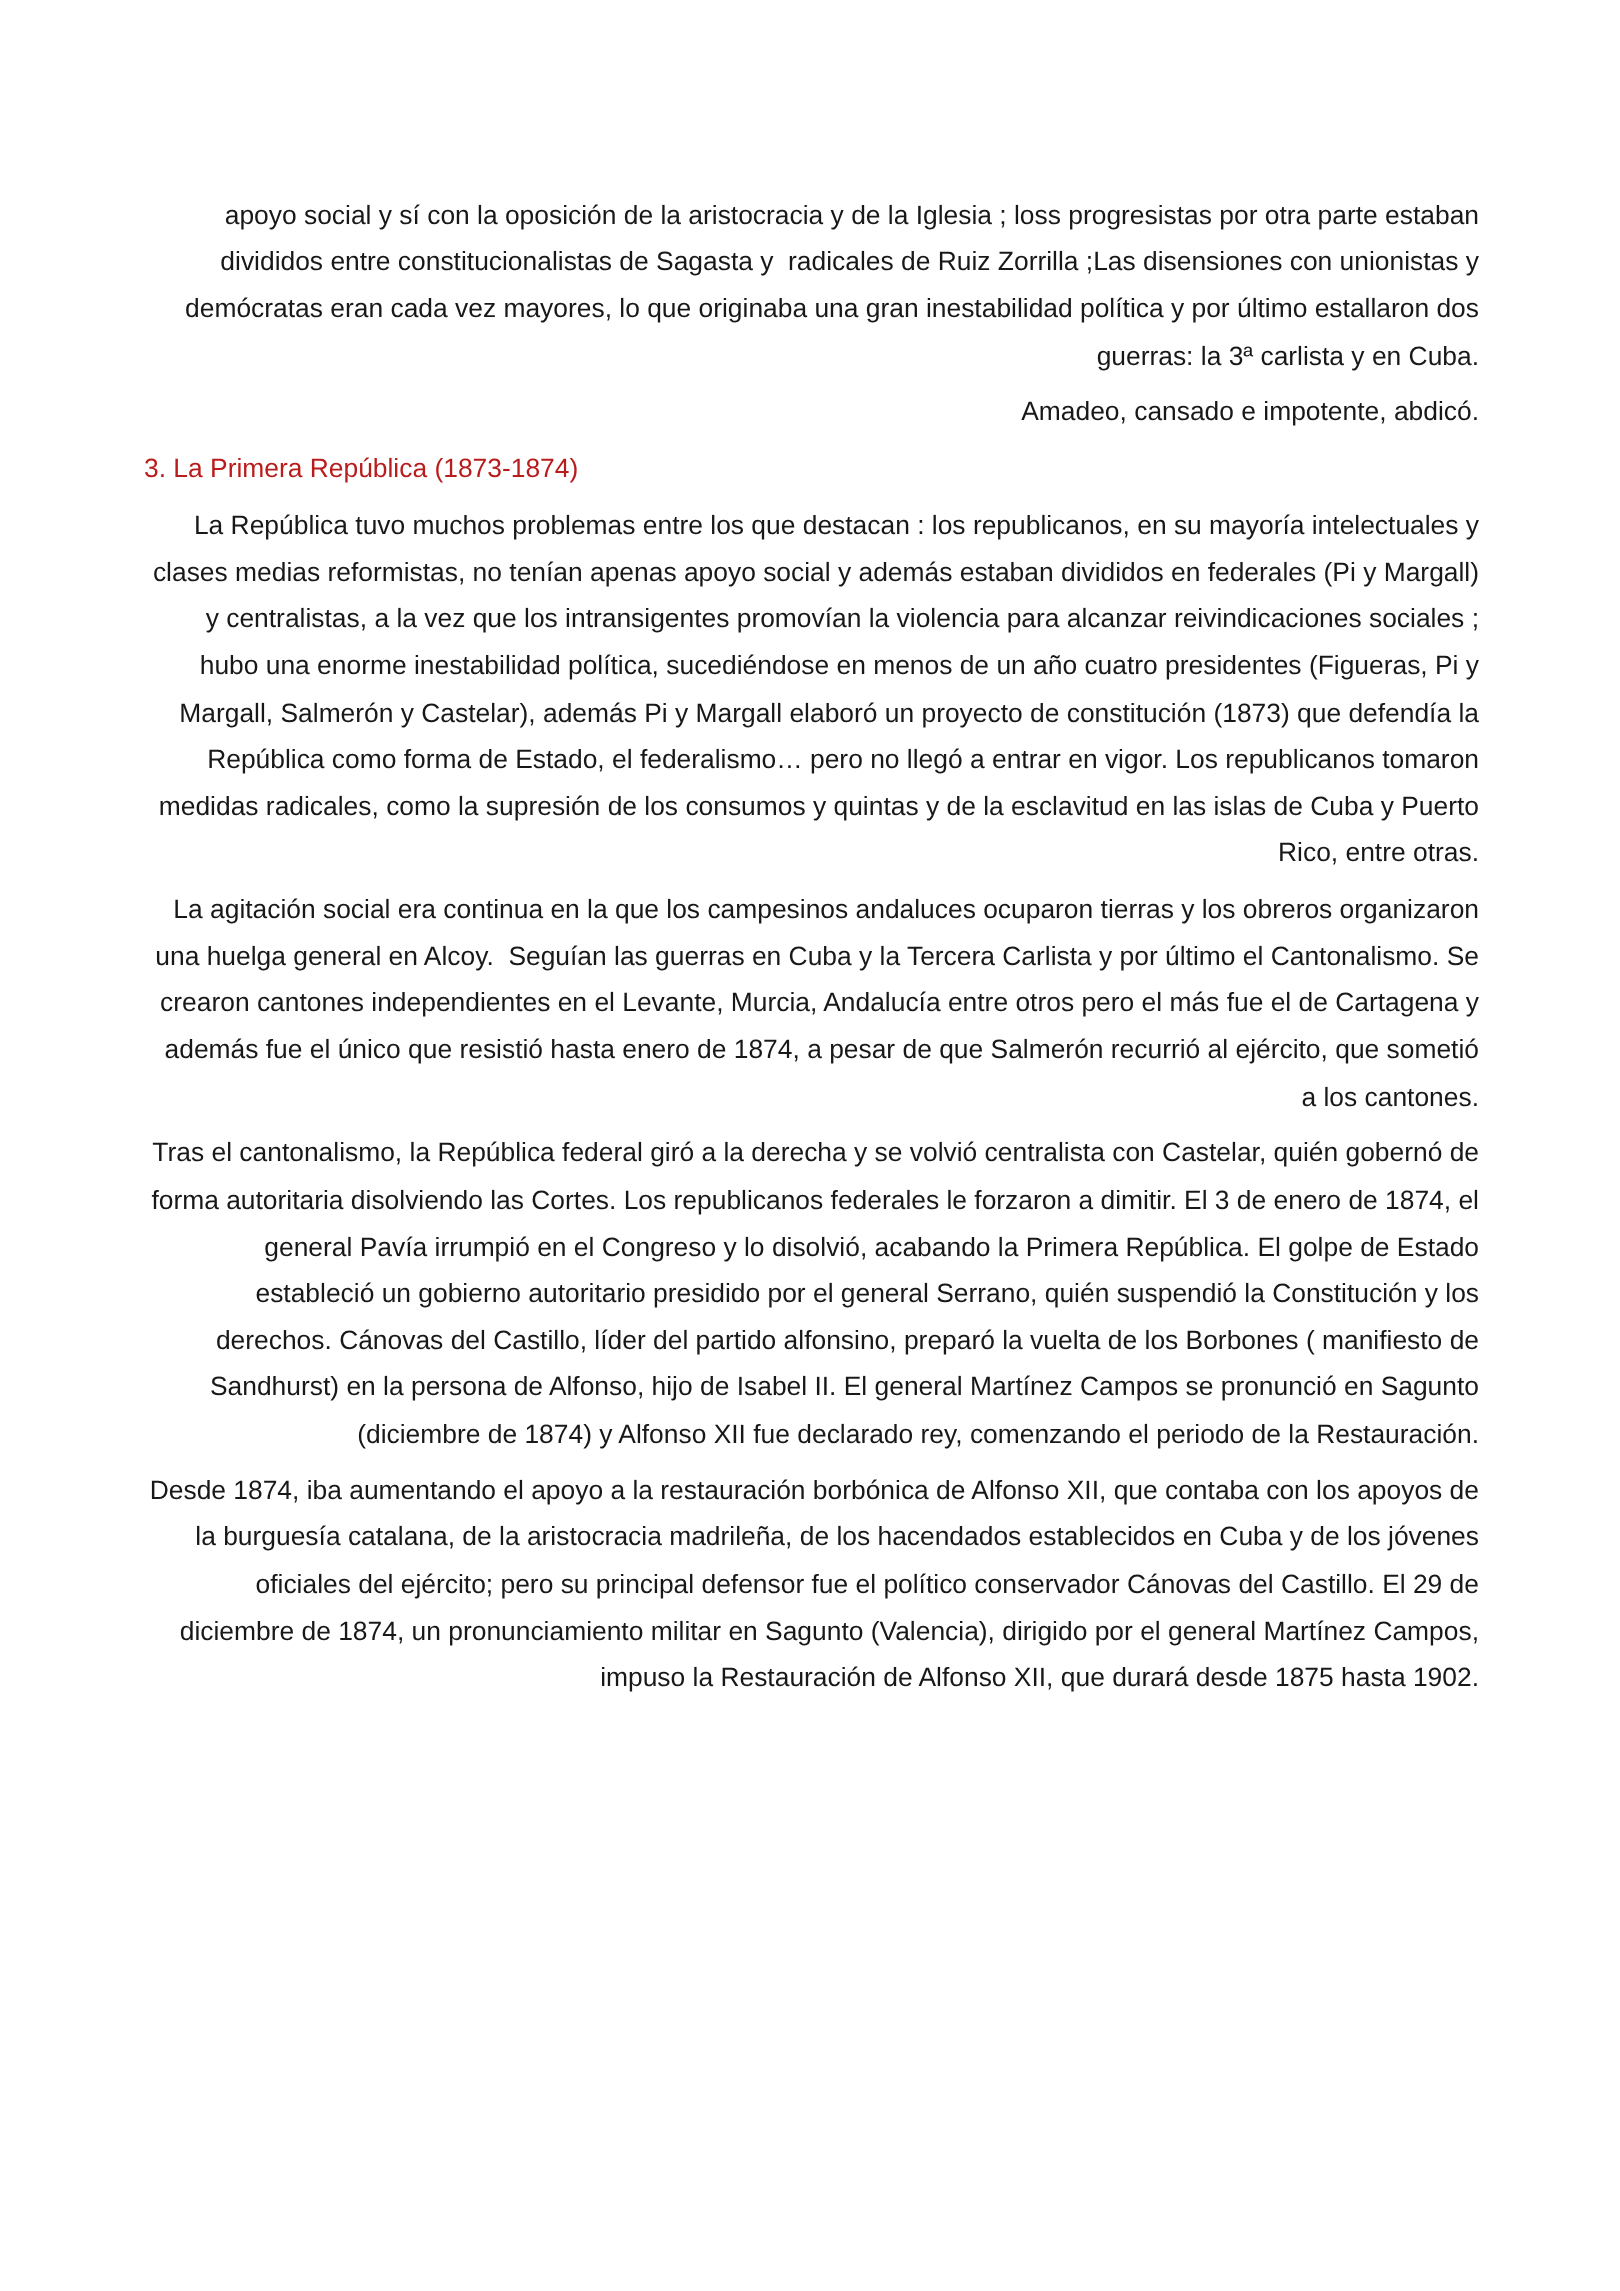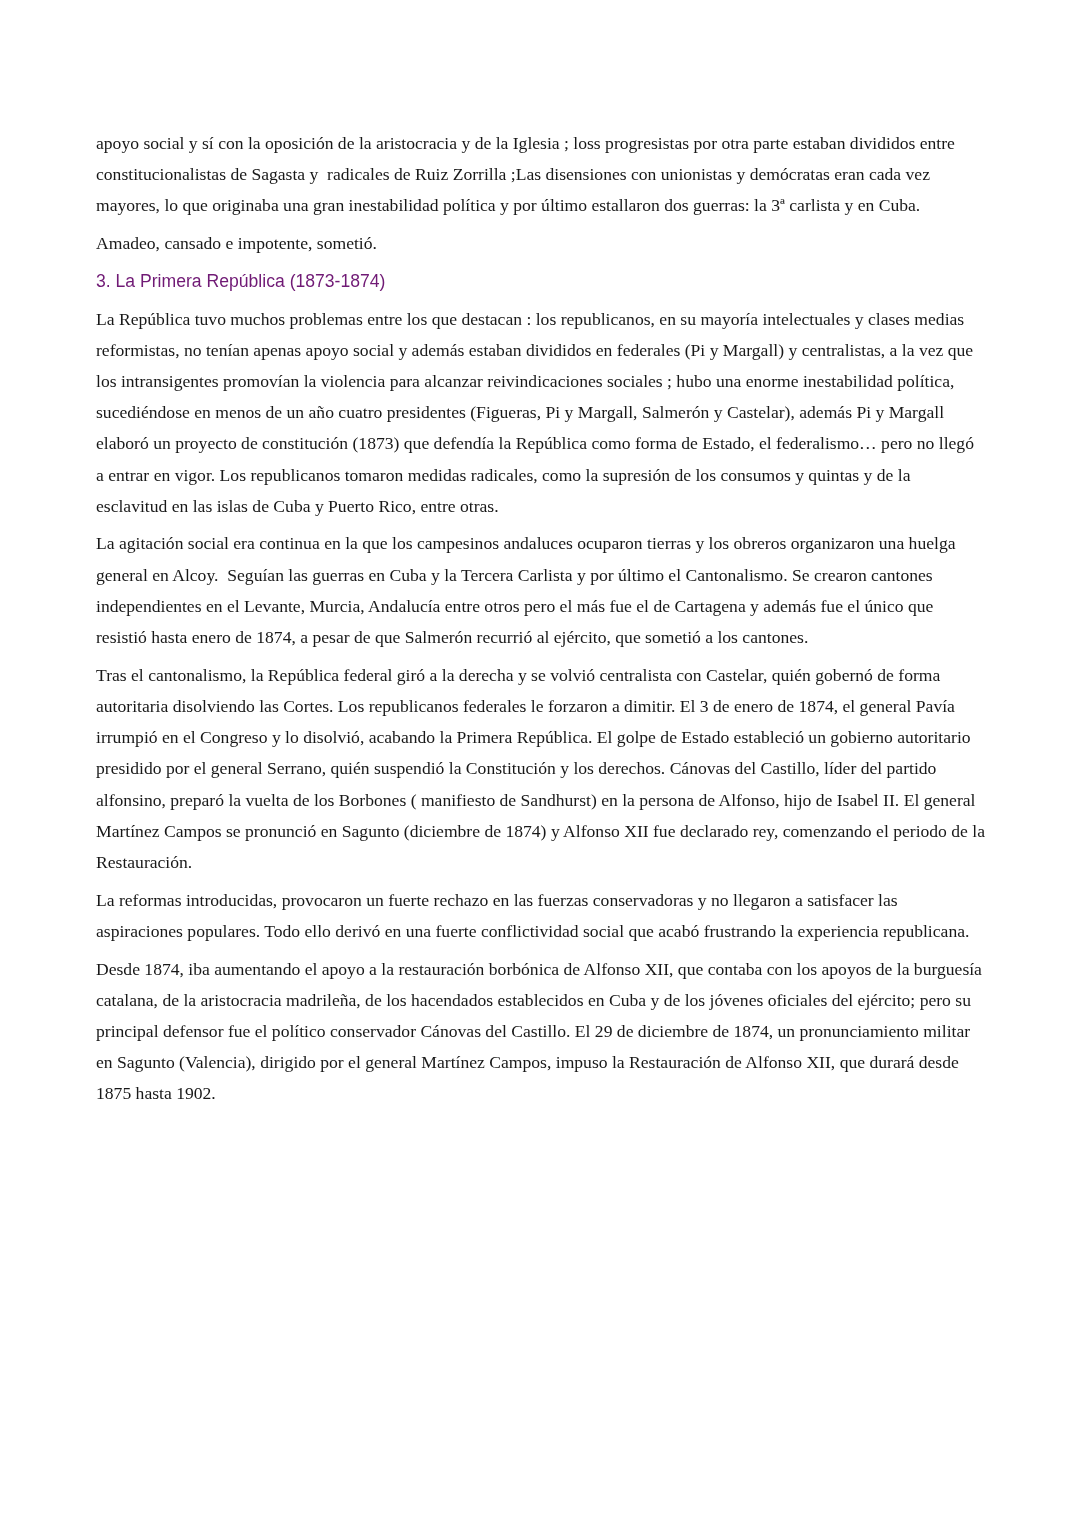--- a/index.html
+++ b/index.html
@@ -28,61 +28,59 @@
     left: 96px;
     top: 128px;
     width: 890px;
   }
   p.para {
     margin: 0 0 0 0;
     padding: 0;
     font-size: 17.6px;
     line-height: 31.2px;
     color: #181818;
-    text-align: left;
+    text-align: right;
     letter-spacing: 0.0px;
     word-spacing: 0px;
     white-space: pre-wrap;
-    font-family: Liberation Serif, serif;
   }
   p.para + p.para {
     margin-top: 6.5px;
   }
   
   p.heading {
     margin: 0;
     padding: 0;
     font-size: 17.6px;
     line-height: 31.2px;
-    color: #701a75;
+    color: #b91c1c;
     white-space: pre-wrap;
   }
   p.heading + p.para,
   p.para + p.heading {
     margin-top: 6.5px;
   }
 </style>
 </head>
 <body>
 
 <div class="page">
   <div class="content">
 
     <p class="para">apoyo social y sí con la oposición de la aristocracia y de la Iglesia ; loss progresistas por otra parte estaban divididos entre constitucionalistas de Sagasta y  radicales de Ruiz Zorrilla ;Las disensiones con unionistas y demócratas eran cada vez mayores, lo que originaba una gran inestabilidad política y por último estallaron dos guerras: la 3ª carlista y en Cuba.</p>
 
-    <p class="para">Amadeo, cansado e impotente, sometió.</p>
+    <p class="para">Amadeo, cansado e impotente, abdicó.</p>
 
     <p class="heading">3. La Primera República (1873-1874)</p>
 
 
     <p class="para">La República tuvo muchos problemas entre los que destacan : los republicanos, en su mayoría intelectuales y clases medias reformistas, no tenían apenas apoyo social y además estaban divididos en federales (Pi y Margall) y centralistas, a la vez que los intransigentes promovían la violencia para alcanzar reivindicaciones sociales ; hubo una enorme inestabilidad política, sucediéndose en menos de un año cuatro presidentes (Figueras, Pi y Margall, Salmerón y Castelar), además Pi y Margall elaboró un proyecto de constitución (1873) que defendía la República como forma de Estado, el federalismo… pero no llegó a entrar en vigor. Los republicanos tomaron medidas radicales, como la supresión de los consumos y quintas y de la esclavitud en las islas de Cuba y Puerto Rico, entre otras.</p>
 
     <p class="para">La agitación social era continua en la que los campesinos andaluces ocuparon tierras y los obreros organizaron una huelga general en Alcoy.  Seguían las guerras en Cuba y la Tercera Carlista y por último el Cantonalismo. Se crearon cantones independientes en el Levante, Murcia, Andalucía entre otros pero el más fue el de Cartagena y además fue el único que resistió hasta enero de 1874, a pesar de que Salmerón recurrió al ejército, que sometió a los cantones.</p>
 
     <p class="para">Tras el cantonalismo, la República federal giró a la derecha y se volvió centralista con Castelar, quién gobernó de forma autoritaria disolviendo las Cortes. Los republicanos federales le forzaron a dimitir. El 3 de enero de 1874, el general Pavía irrumpió en el Congreso y lo disolvió, acabando la Primera República. El golpe de Estado estableció un gobierno autoritario presidido por el general Serrano, quién suspendió la Constitución y los derechos. Cánovas del Castillo, líder del partido alfonsino, preparó la vuelta de los Borbones ( manifiesto de Sandhurst) en la persona de Alfonso, hijo de Isabel II. El general Martínez Campos se pronunció en Sagunto (diciembre de 1874) y Alfonso XII fue declarado rey, comenzando el periodo de la Restauración.</p>
 
 
-    <p class="para">La reformas introducidas, provocaron un fuerte rechazo en las fuerzas conservadoras y no llegaron a satisfacer las aspiraciones populares. Todo ello derivó en una fuerte conflictividad social que acabó frustrando la experiencia republicana.</p>
 
     <p class="para">Desde 1874, iba aumentando el apoyo a la restauración borbónica de Alfonso XII, que contaba con los apoyos de la burguesía catalana, de la aristocracia madrileña, de los hacendados establecidos en Cuba y de los jóvenes oficiales del ejército; pero su principal defensor fue el político conservador Cánovas del Castillo. El 29 de diciembre de 1874, un pronunciamiento militar en Sagunto (Valencia), dirigido por el general Martínez Campos, impuso la Restauración de Alfonso XII, que durará desde 1875 hasta 1902.</p>
 
   </div>
 </div>
 
 </body></html>

